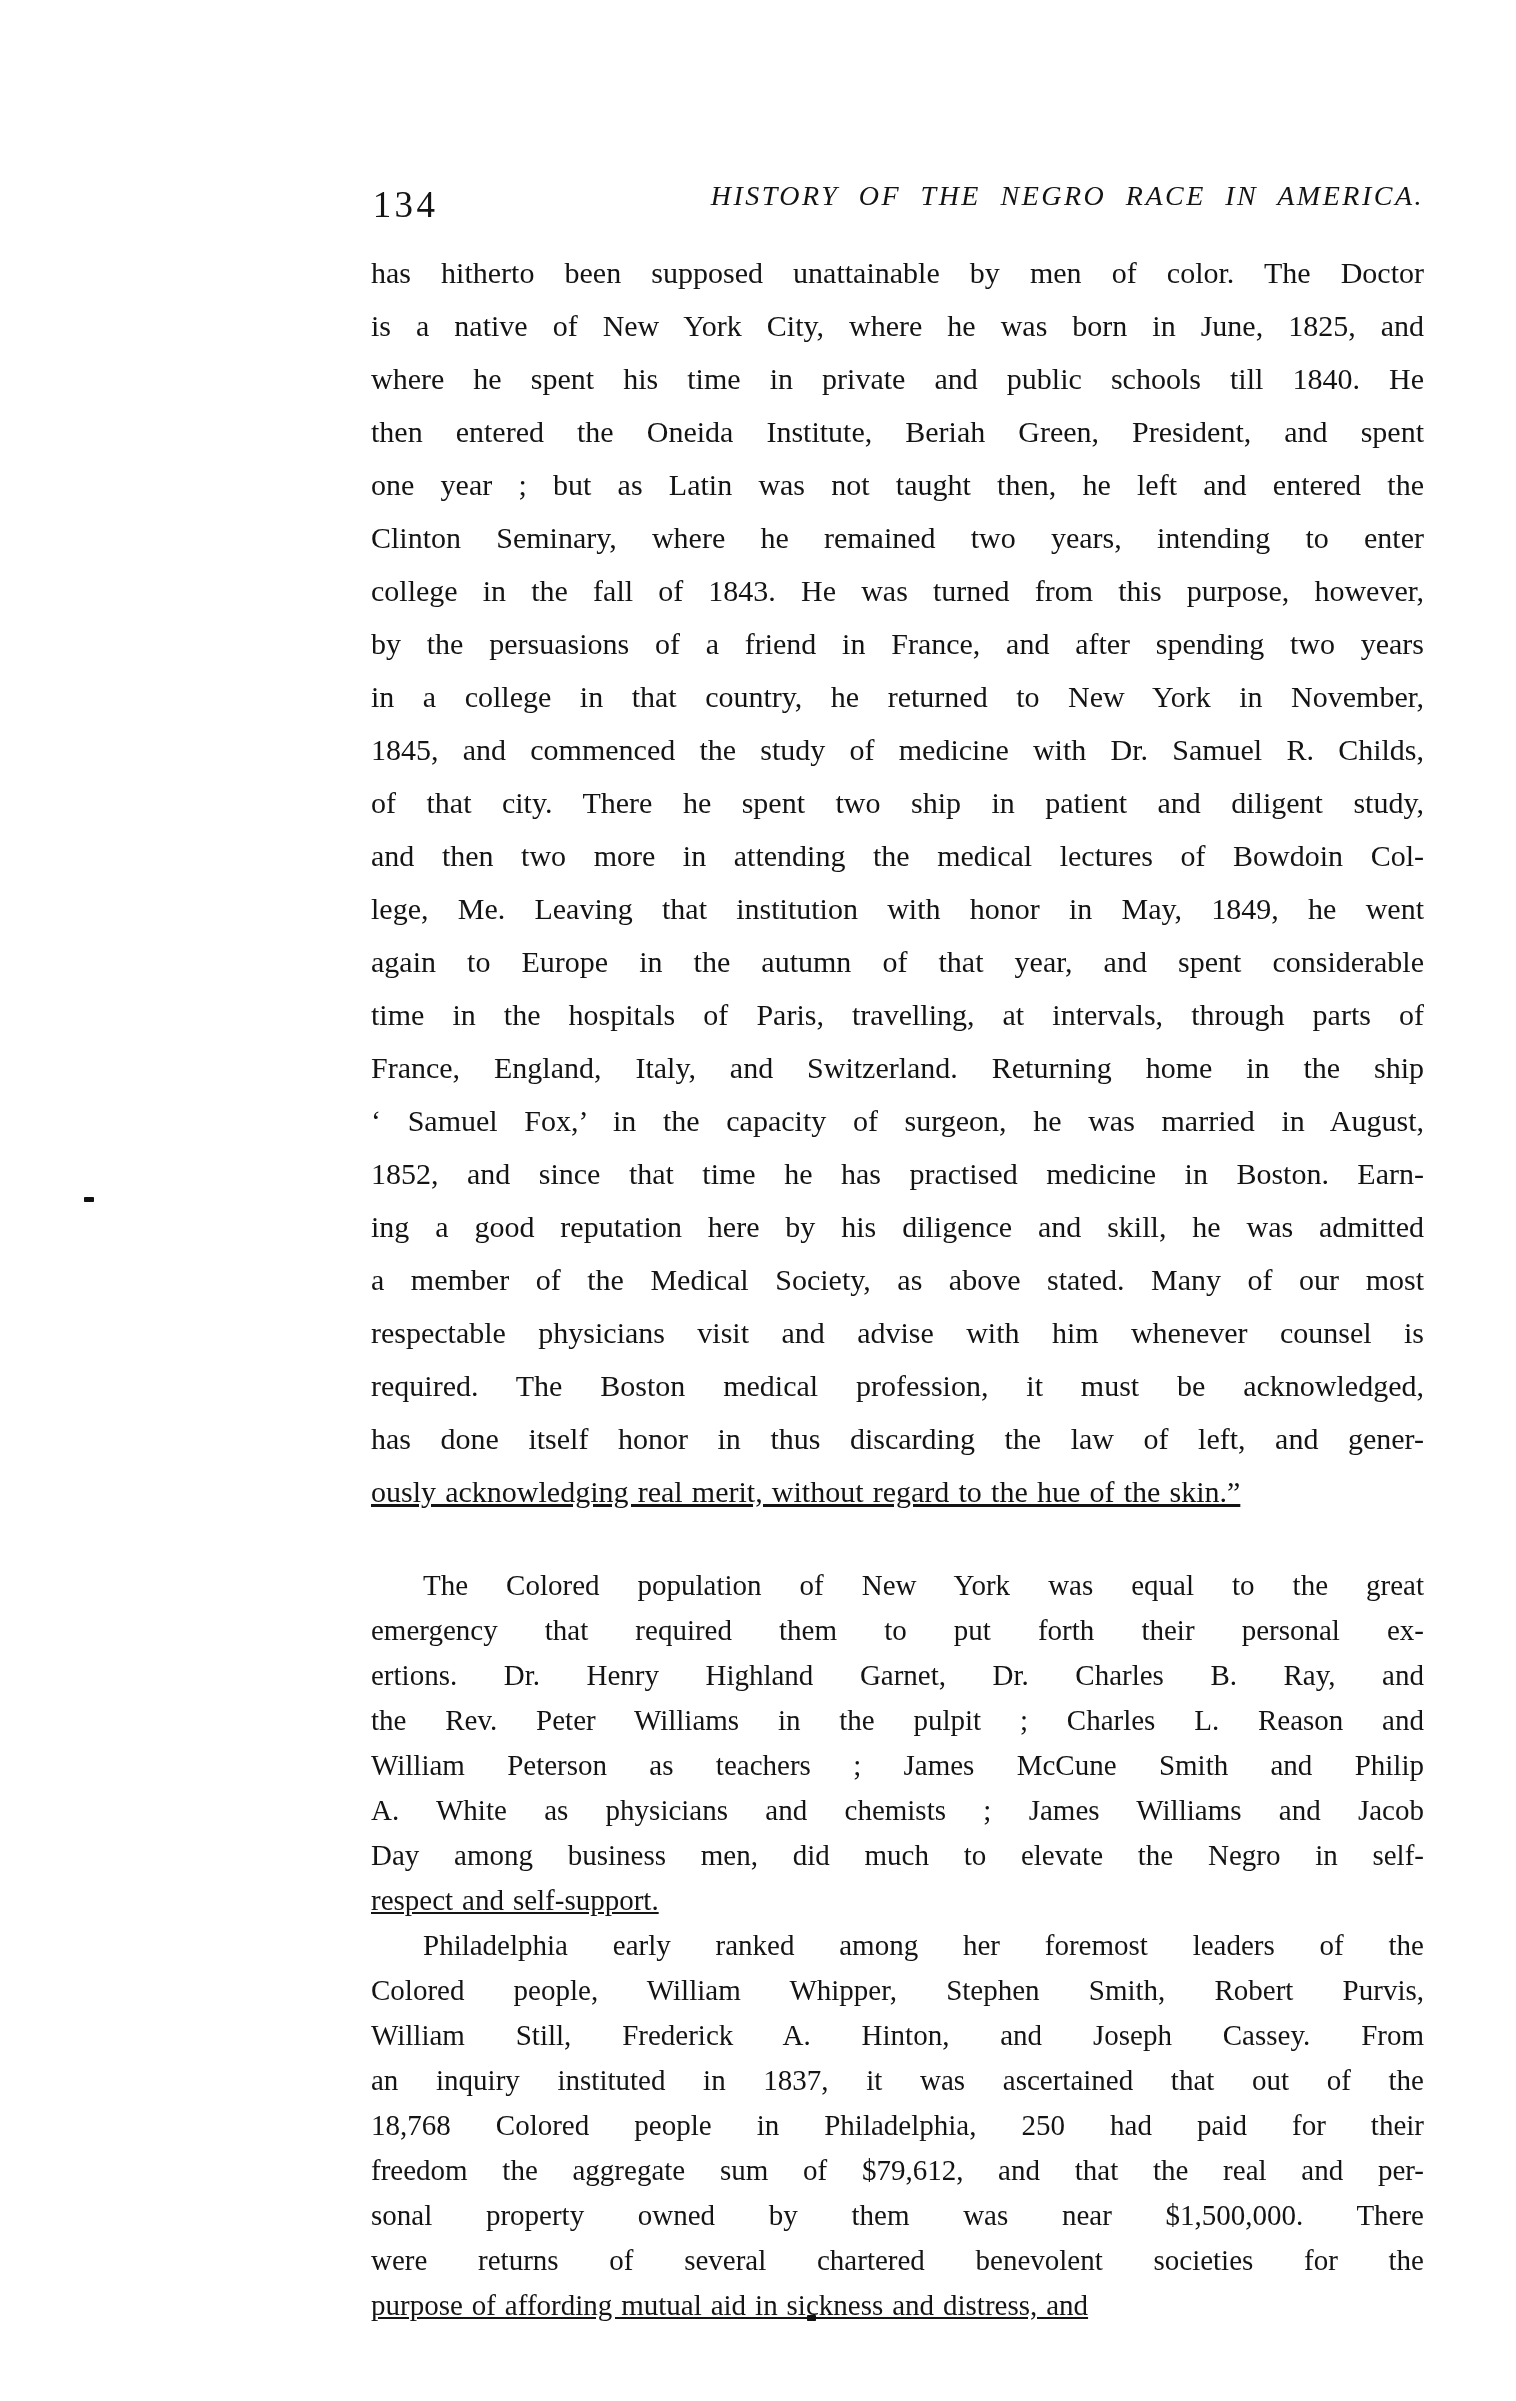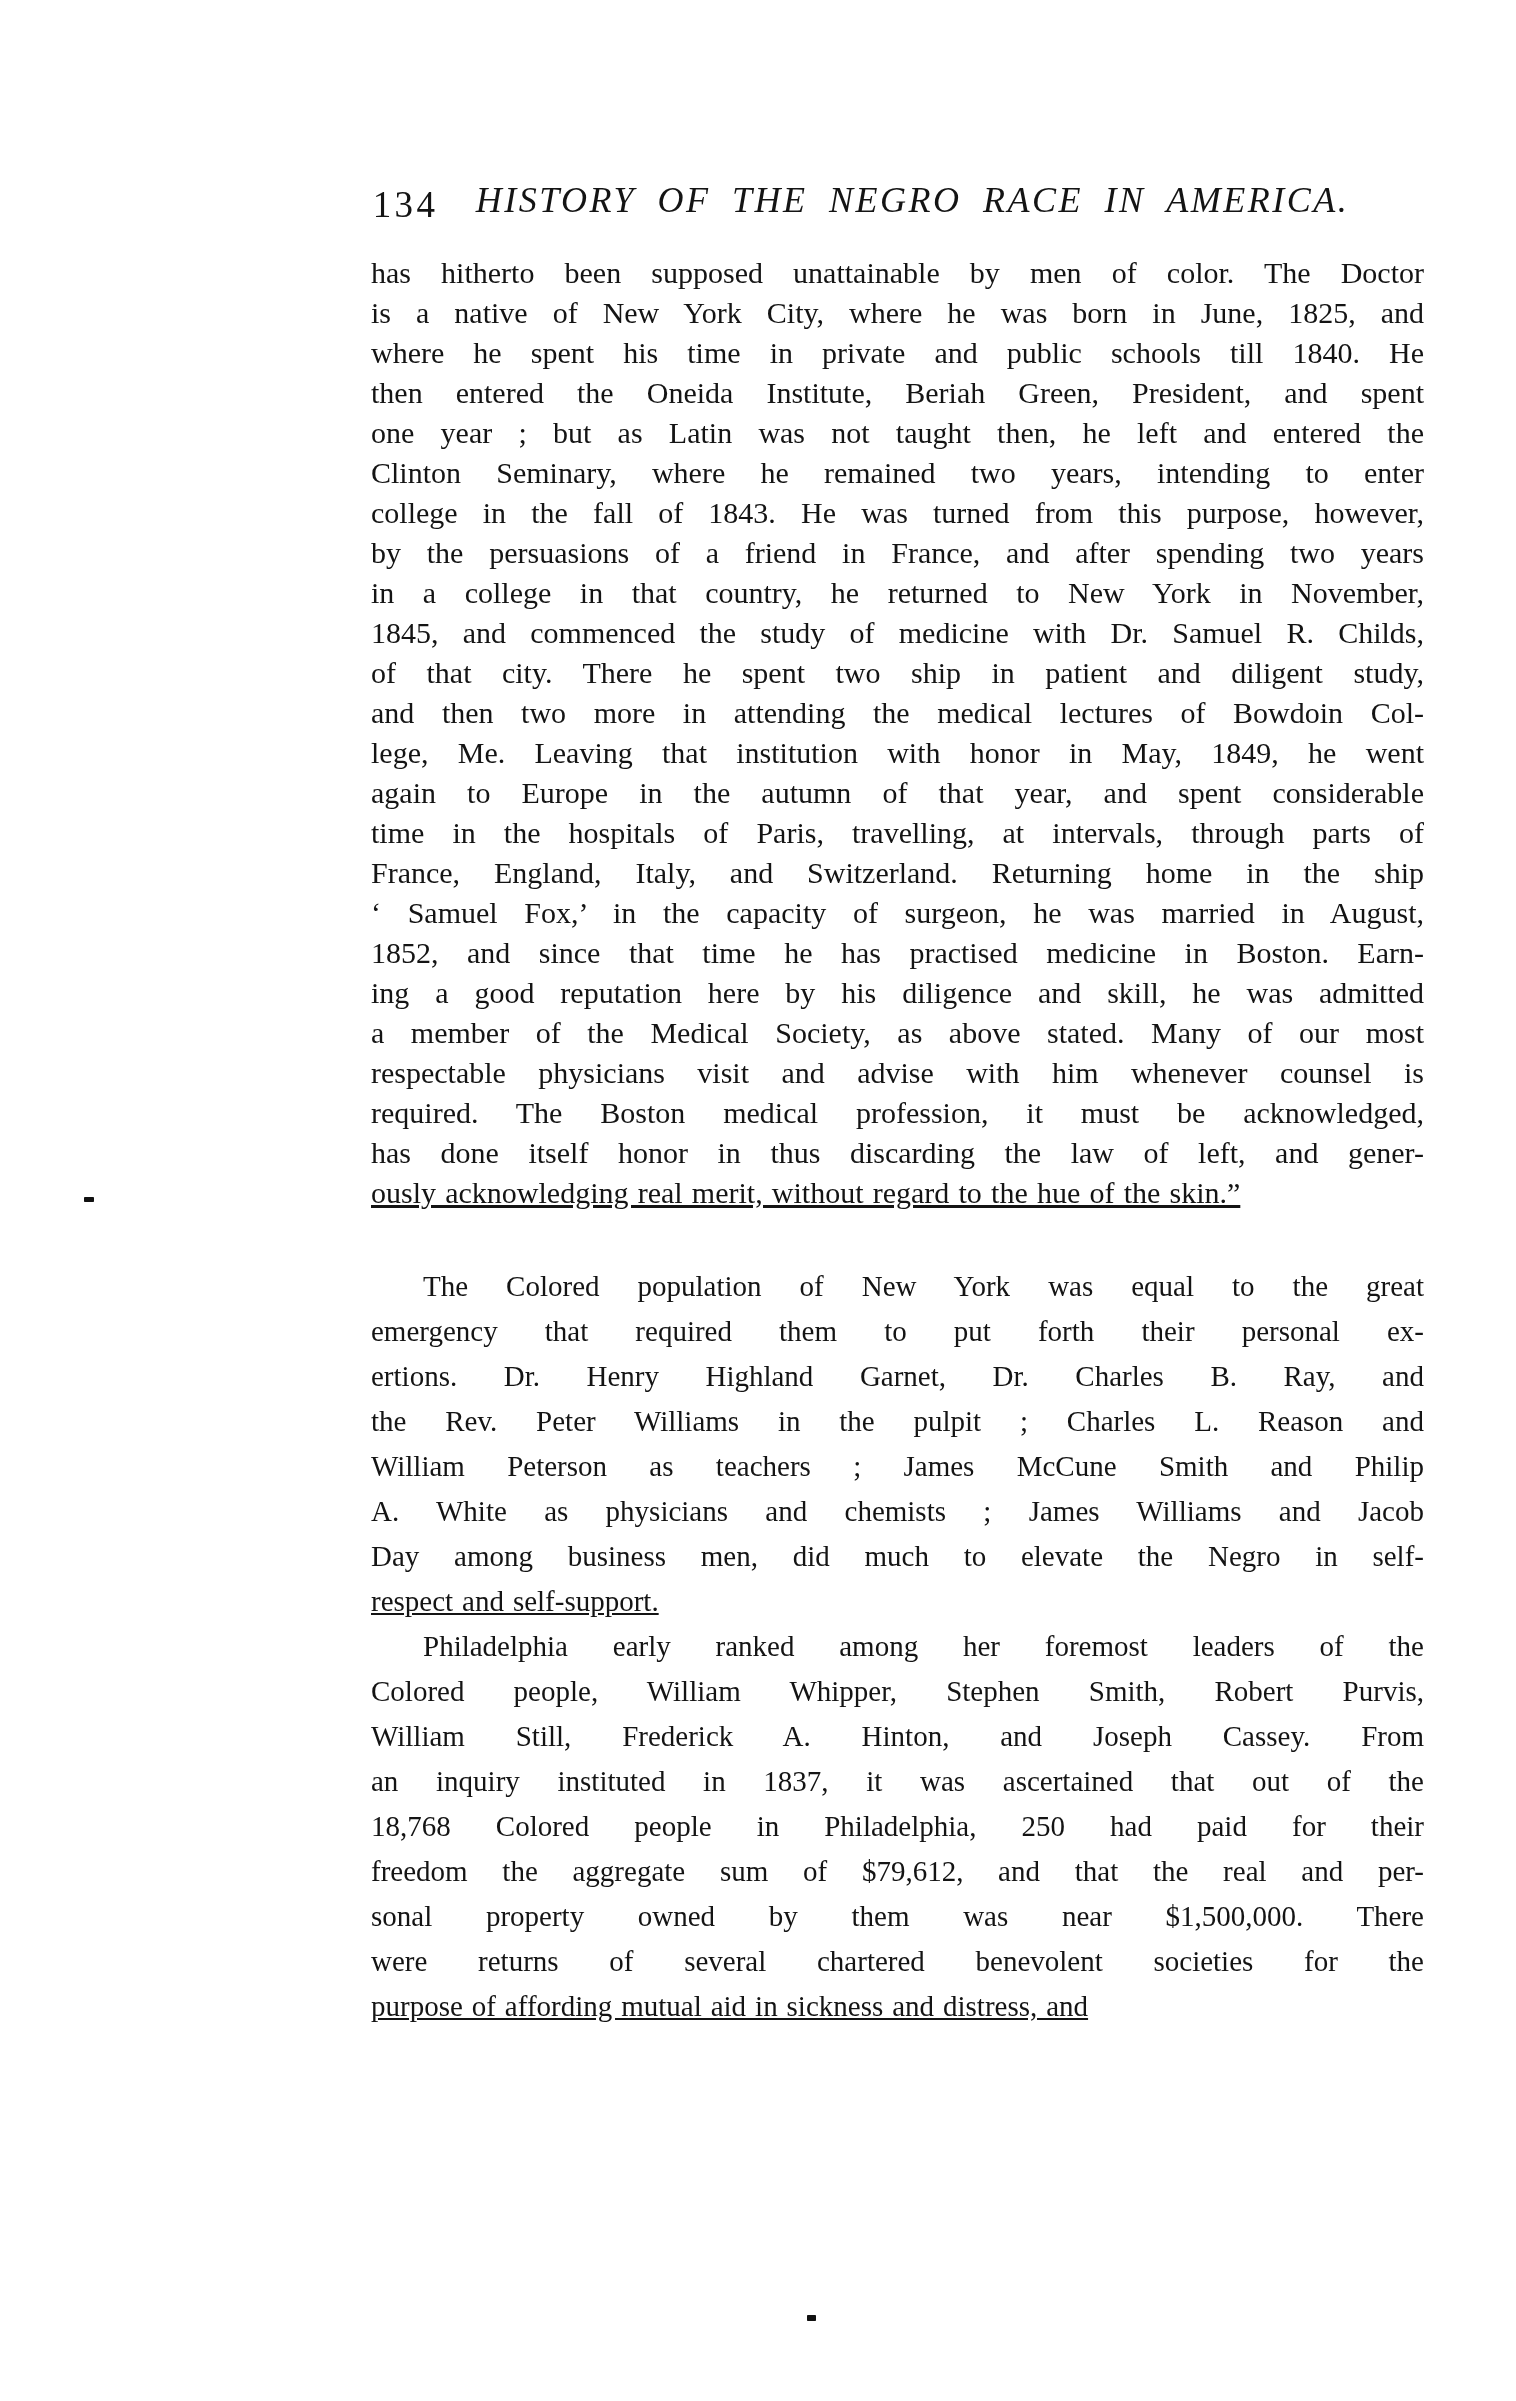--- a/index.html
+++ b/index.html
@@ -24,33 +24,33 @@
   }
   .page-number {
     position: absolute;
     left: 1.7px;
     top: 6.7px;
     font-size: 37px;
     letter-spacing: 3.4px;
     line-height: 1;
   }
   .running-title {
-    text-align: center;
+    text-align: right;
     font-style: italic;
-    font-size: 36px;
+    font-size: 28px;
     line-height: 1.2;
     letter-spacing: 2.5px;
     word-spacing: 10px;
     padding-left: 30px;
     white-space: nowrap;
   }
   .body-blocks { position: relative; }
   .block { margin: 0; }
   .block.quote { font-size: 30px; margin-top: 22px; }
-  .block.quote .line { height: 40px; line-height: 40px; }
+  .block.quote .line { height: 40px; line-height: 40px; margin-top: 13px; }
   .block.body { font-size: 29px; }
   .block.body .line { height: 45px; line-height: 45px; }
   .block.gap { margin-top: 51px; }
   .line {
     text-align: justify;
     overflow: hidden;
     word-spacing: 1.7px;
   }
   .line::after {
     content: "";

